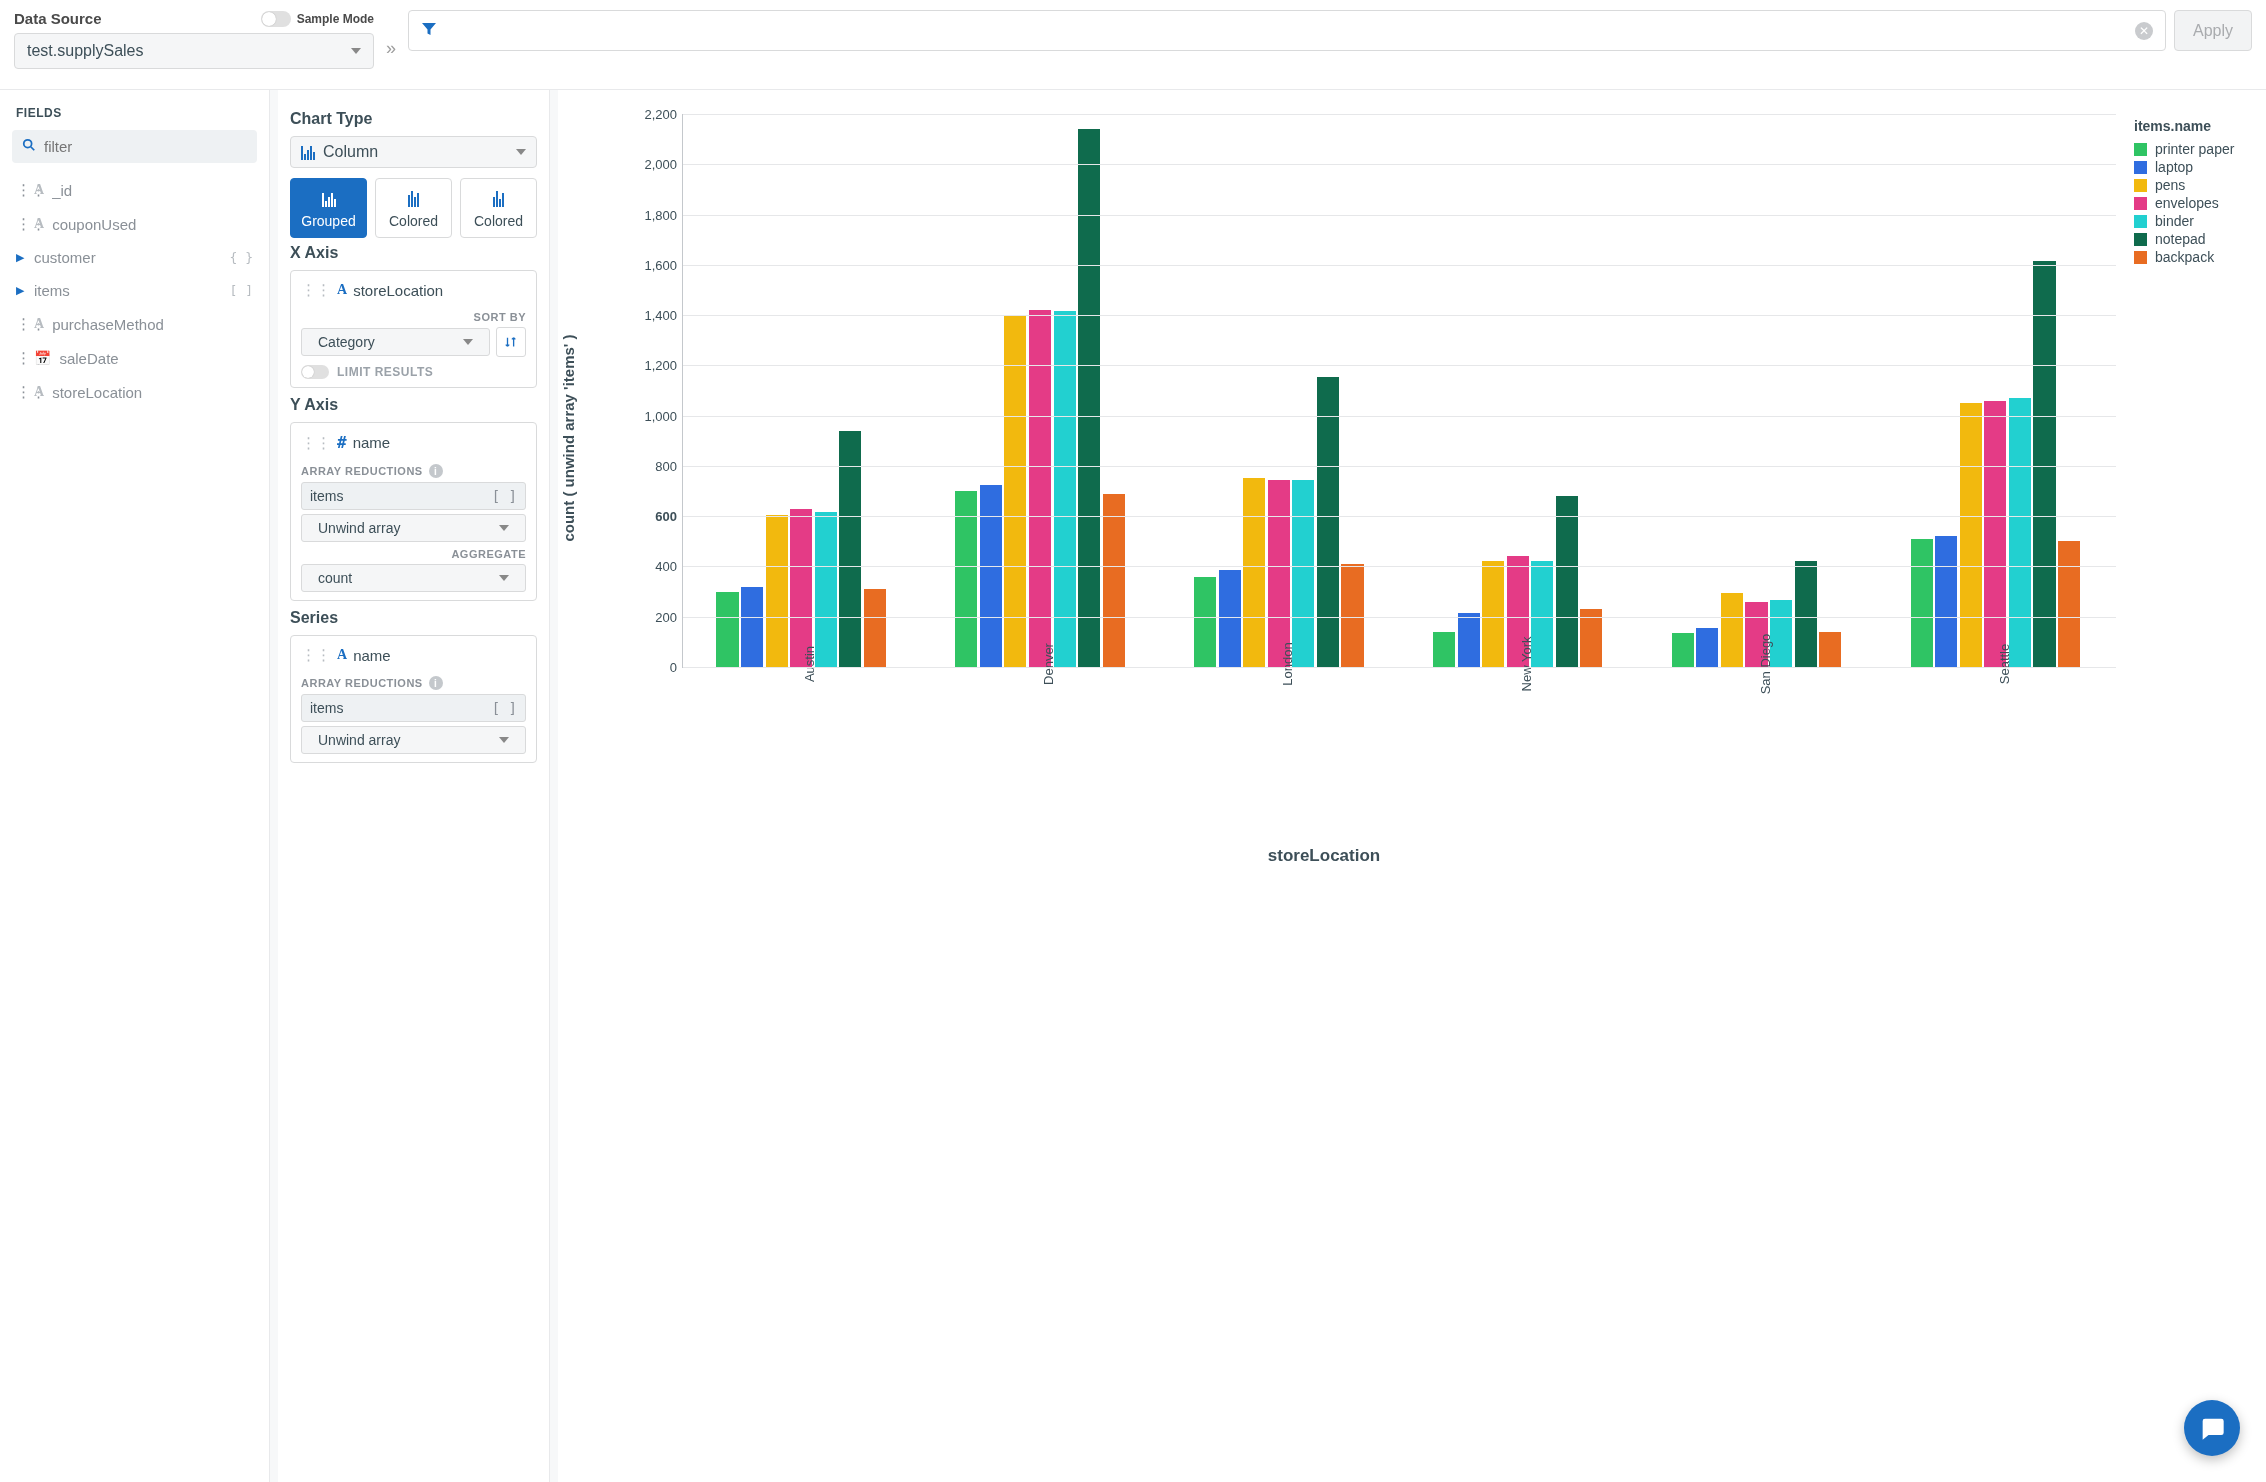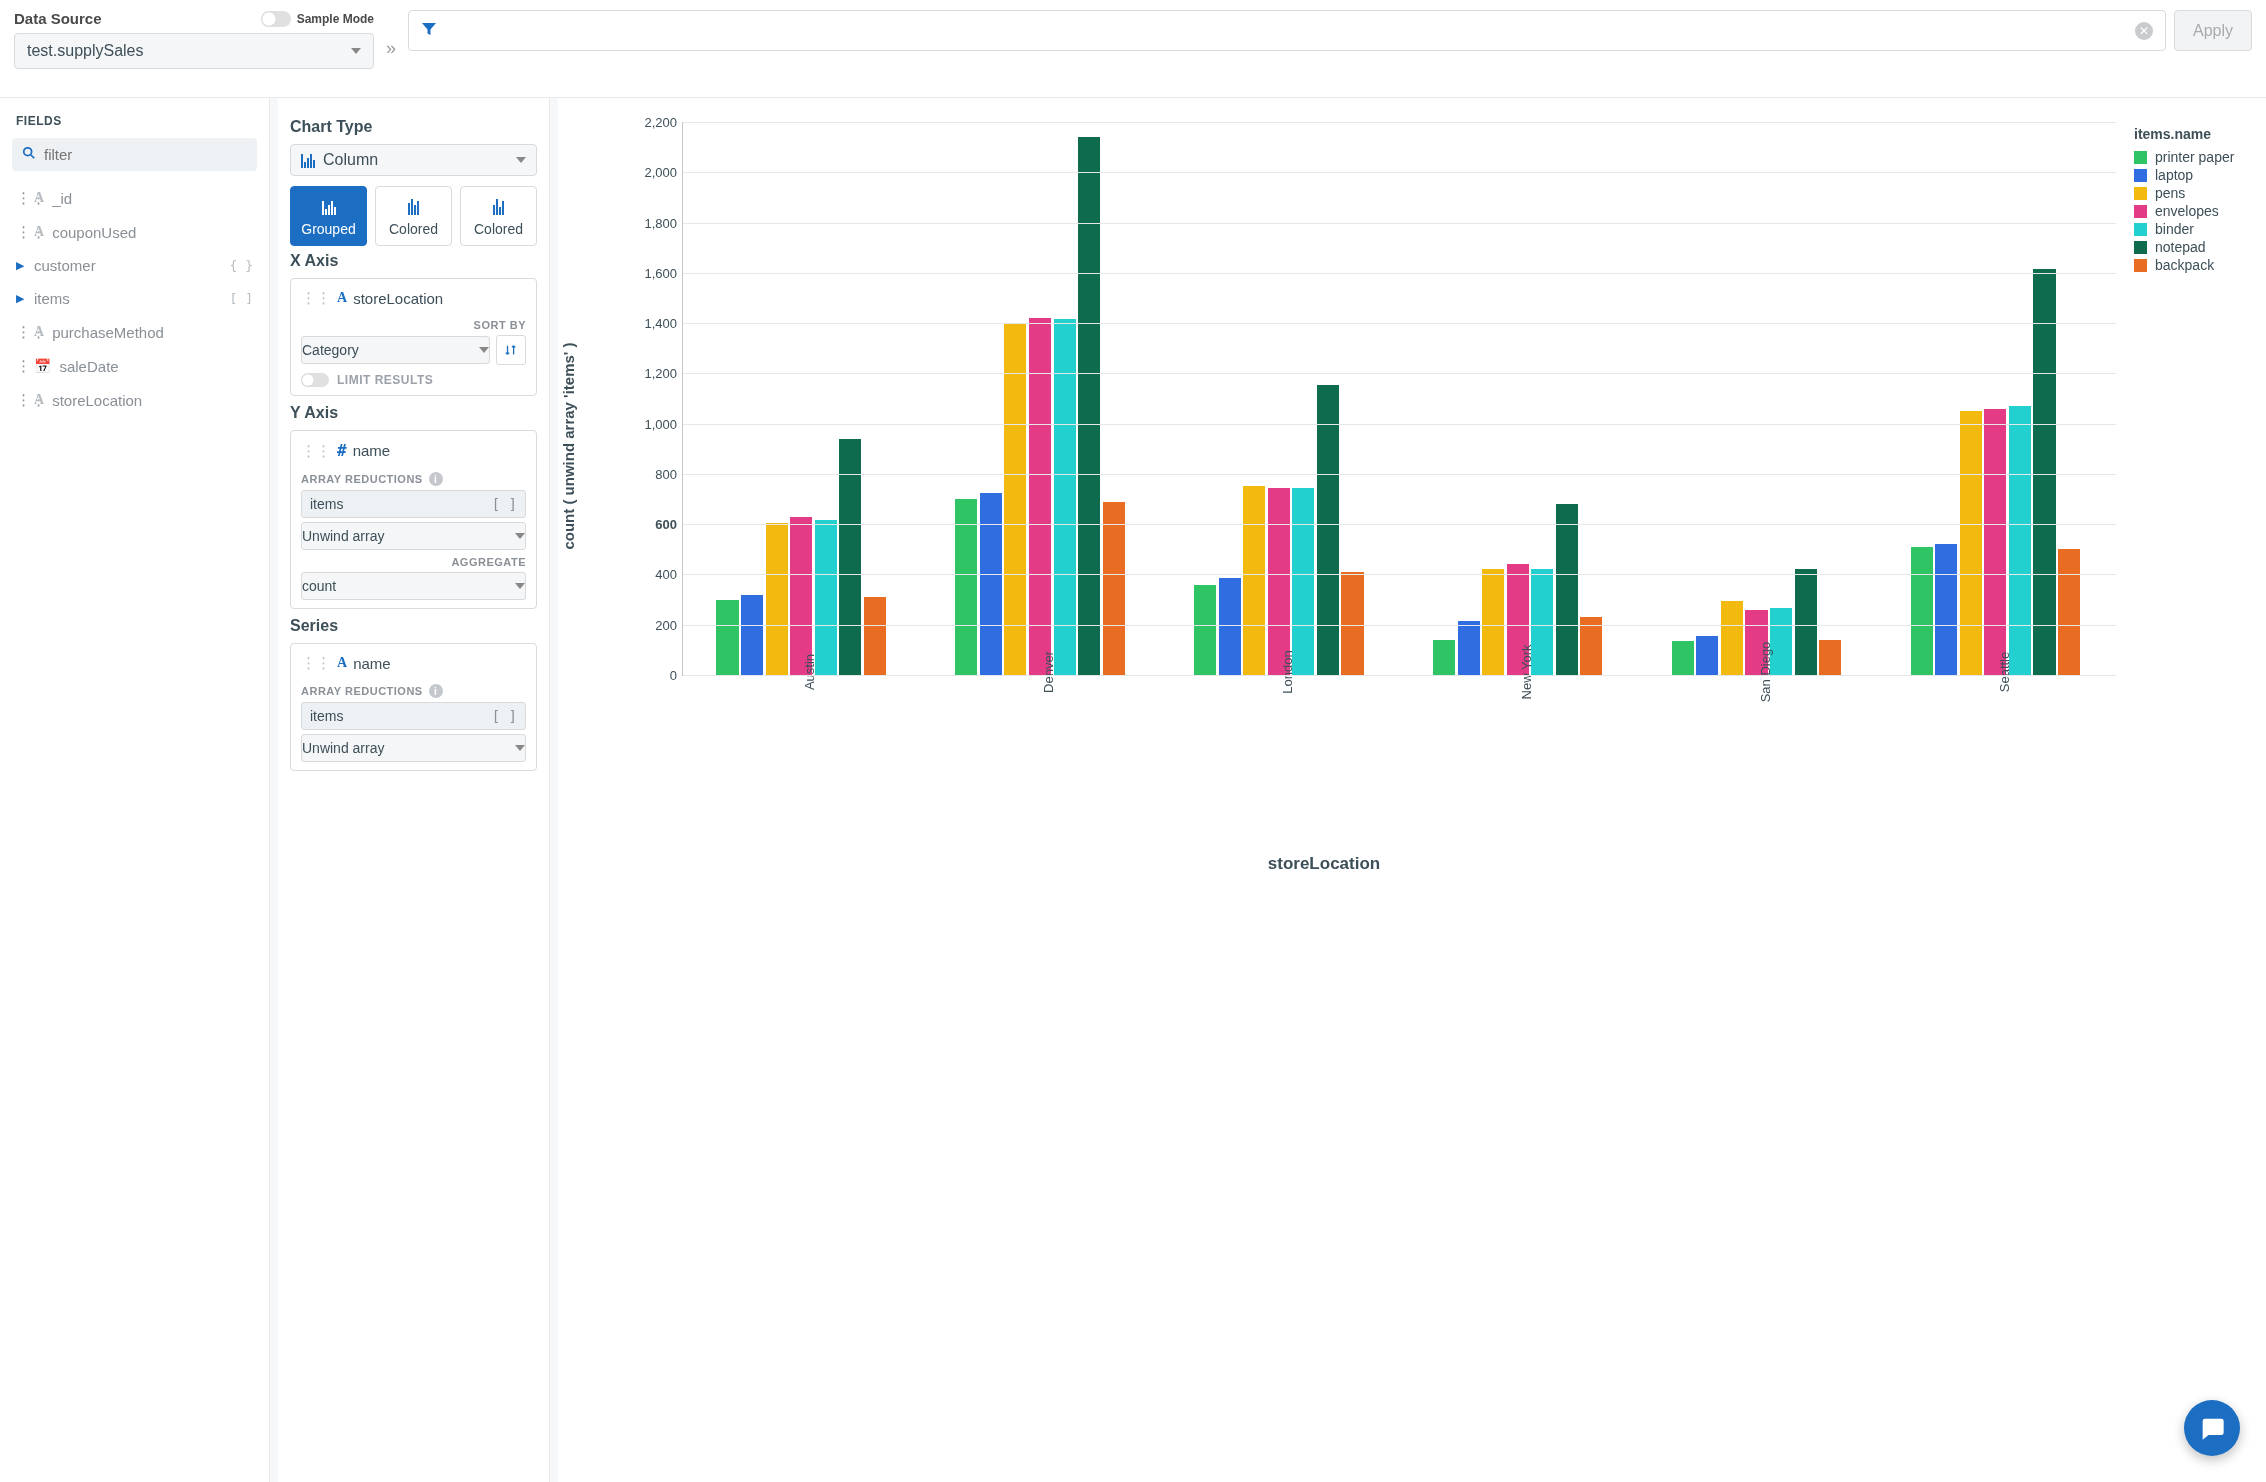--- a/index.html
+++ b/index.html
@@ -1,18 +1,18 @@
 <!DOCTYPE html>
 <html><head>
 <meta charset="utf-8">
 <style>
 * { box-sizing: border-box; margin: 0; padding: 0; }
 body { font-family: -apple-system, BlinkMacSystemFont, "Segoe UI", Helvetica, Arial, sans-serif; font-size: 14px; color: #3d4f58; background: #fff; }
 
-.top-bar { display: flex; align-items: flex-start; gap: 12px; padding: 10px 14px 28px; border-bottom: 1px solid #e8e9eb; }
+.top-bar { display: flex; align-items: flex-start; gap: 12px; padding: 10px 14px 20px; border-bottom: 1px solid #e8e9eb; }
 .ds-col { width: 360px; }
 .label-row { display:flex; justify-content:space-between; align-items:center; margin-bottom:6px; font-size:15px; font-weight:600; color:#4a4a4a; }
 .toggle { display:inline-flex; align-items:center; gap:6px; }
 .toggle .track { width:30px; height:16px; background:#e0e0e0; border-radius:10px; position:relative; }
 .toggle .knob { position:absolute; width:14px; height:14px; background:#fff; border-radius:50%; top:1px; left:1px; box-shadow:0 0 1px rgba(0,0,0,.3); }
 .sample-label { font-size:12px; color:#4a4a4a; font-weight:600; }
 
 .select-box { display:flex; align-items:center; justify-content:space-between; padding:8px 12px; background:#f5f6f7; border:1px solid #d9dadb; border-radius:4px; font-size:16px; }
 .caret-down { width:0; height:0; border-left:5px solid transparent; border-right:5px solid transparent; border-top:6px solid #888; }
 
@@ -47,21 +47,21 @@
 
 .subtype-row { display:flex; gap:8px; margin-top:10px; }
 .subtype { flex:1; padding:8px 4px; border:1px solid #d9dadb; border-radius:4px; text-align:center; font-size:14px; background:#fff; cursor:pointer; }
 .subtype .mini { margin: 4px auto 6px; justify-content:center; }
 .subtype.active { background:#1b6ec2; color:#fff; border-color:#1b6ec2; }
 .subtype.active .chart-icon-mini span { background:#fff; }
 
 .axis-box { border:1px solid #d9dadb; border-radius:4px; padding:8px 10px; margin-bottom:8px; }
 .axis-field { display:flex; align-items:center; gap:6px; font-size:15px; padding:2px 0 6px; }
 .axis-label { font-size:11px; font-weight:700; letter-spacing:.5px; color:#8a9097; margin:6px 0 4px;text-align:right; }
-.axis-select { display:flex; align-items:center; justify-content:space-between; background:#f5f6f7; border:1px solid #d9dadb; border-radius:3px; padding:5px 0; font-size:14px; }
+.axis-select { display:flex; align-items:center; justify-content:space-between; background:#f5f6f7; border:1px solid #d9dadb; border-radius:3px; padding:5px 16px; font-size:14px; }
 .axis-row2 { display:flex; gap:6px; align-items:center; }
 .axis-row2 .axis-select { flex:1; }
 .sort-btn { width:30px; height:30px; border:1px solid #d9dadb; border-radius:3px; display:flex; align-items:center; justify-content:center; color:#1b6ec2; font-size:14px; background:#fff; }
 .limit-row { display:flex; gap:8px; align-items:center; margin-top:8px; color:#9ba2a9; font-size:12px; font-weight:700; letter-spacing:.5px; }
 .limit-row .track { width:28px; height:14px; border-radius:8px; }
 .limit-row .knob { width:12px; height:12px; }
 
 .hash-icon { font-family: monospace; color:#1b6ec2; font-weight:700; font-size:16px; }
 .arr-pill { display:flex; justify-content:space-between; align-items:center; background:#eef1f3; border:1px solid #d9dadb; border-radius:3px; padding:5px 8px; font-size:14px; margin-bottom:4px; }
 .info-icon { width:14px; height:14px; border-radius:50%; background:#c4c8cc; color:#fff; display:inline-flex; align-items:center; justify-content:center; font-size:10px; font-weight:700; }

